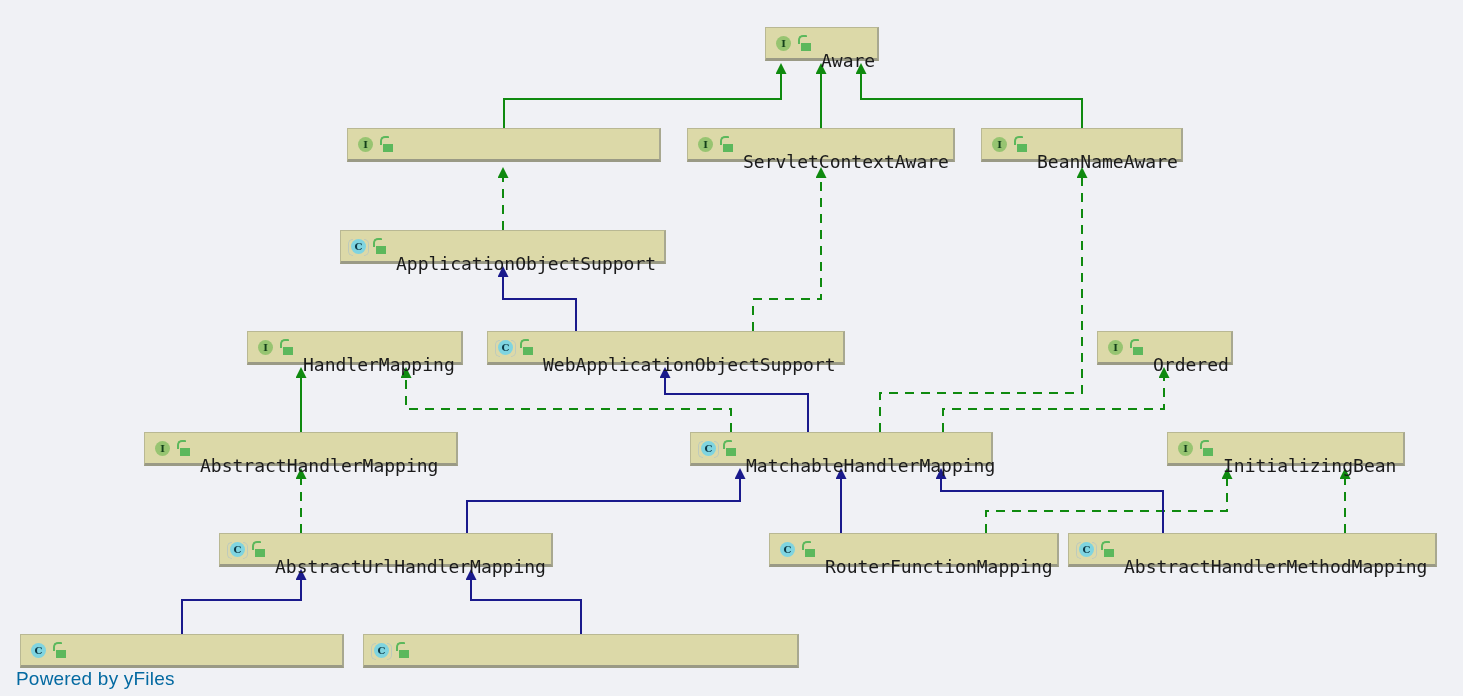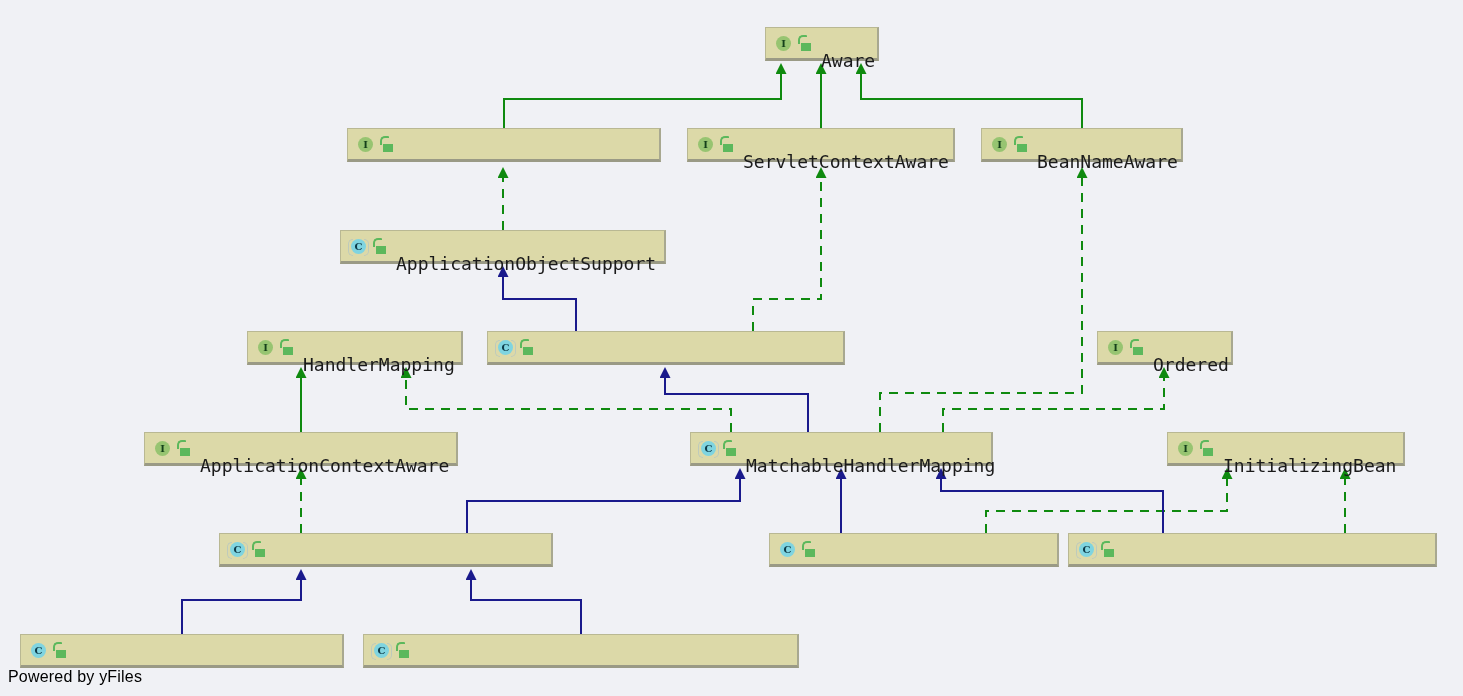--- a/index.html
+++ b/index.html
@@ -63,23 +63,23 @@
     width:10px;height:8px;background:#5cb85c;
   }
   .lock-icon .shackle{
     position:absolute;left:0px;bottom:7px;
     width:7px;height:7px;
     border:2px solid #5cb85c;
     border-bottom:none;border-right:none;
     border-radius:5px 1px 0 0;
   }
   #watermark{
-    position:absolute;left:8px;top:668px;
+    position:absolute;left:16px;top:668px;
     font-family:"Liberation Sans",sans-serif;
-    font-size:16px;color:#000000;
+    font-size:19px;color:#0369a1;
     letter-spacing:.2px;
   }
 </style>
 </head>
 <body>
 
 <svg id="diagram" viewBox="0 0 1463 696">
   <defs>
     <marker id="ah-green" markerWidth="16" markerHeight="16" refX="1" refY="5.5" orient="auto" markerUnits="userSpaceOnUse">
       <path d="M1,0 L12,5.5 L1,11 Z" fill="#0f8a0f"></path>
@@ -179,40 +179,41 @@
       <span class="node-label">HandlerMapping</span>
     </div>
     <div class="node-box" style="left: 487px; top: 331px; width: 358px;">
       <span class="type-icon cls abs">
         <span class="disc">C</span>
       </span>
       <span class="lock-icon">
         <span class="shackle"></span>
         <span class="body"></span>
       </span>
+      <span class="node-label">WebApplicationObjectSupport</span>
     </div>
     <div class="node-box" style="left: 1097px; top: 331px; width: 136px;">
       <span class="type-icon iface">
         <span class="disc">I</span>
       </span>
       <span class="lock-icon">
         <span class="shackle"></span>
         <span class="body"></span>
       </span>
       <span class="node-label">Ordered</span>
     </div>
     <div class="node-box" style="left: 144px; top: 432px; width: 314px;">
       <span class="type-icon iface">
         <span class="disc">I</span>
       </span>
       <span class="lock-icon">
         <span class="shackle"></span>
         <span class="body"></span>
       </span>
-      <span class="node-label">ApplicationContextAware</span>
+      <span class="node-label">AbstractHandlerMapping</span>
     </div>
     <div class="node-box" style="left: 690px; top: 432px; width: 303px;">
       <span class="type-icon cls abs">
         <span class="disc">C</span>
       </span>
       <span class="lock-icon">
         <span class="shackle"></span>
         <span class="body"></span>
       </span>
       <span class="node-label">MatchableHandlerMapping</span>
@@ -228,38 +229,41 @@
       <span class="node-label">InitializingBean</span>
     </div>
     <div class="node-box" style="left: 219px; top: 533px; width: 334px;">
       <span class="type-icon cls abs">
         <span class="disc">C</span>
       </span>
       <span class="lock-icon">
         <span class="shackle"></span>
         <span class="body"></span>
       </span>
+      <span class="node-label">AbstractUrlHandlerMapping</span>
     </div>
     <div class="node-box" style="left: 769px; top: 533px; width: 290px;">
       <span class="type-icon cls">
         <span class="disc">C</span>
       </span>
       <span class="lock-icon">
         <span class="shackle"></span>
         <span class="body"></span>
       </span>
+      <span class="node-label">RouterFunctionMapping</span>
     </div>
     <div class="node-box" style="left: 1068px; top: 533px; width: 369px;">
       <span class="type-icon cls abs">
         <span class="disc">C</span>
       </span>
       <span class="lock-icon">
         <span class="shackle"></span>
         <span class="body"></span>
       </span>
+      <span class="node-label">AbstractHandlerMethodMapping</span>
     </div>
     <div class="node-box" style="left: 20px; top: 634px; width: 324px;">
       <span class="type-icon cls">
         <span class="disc">C</span>
       </span>
       <span class="lock-icon">
         <span class="shackle"></span>
         <span class="body"></span>
       </span>
     </div>

